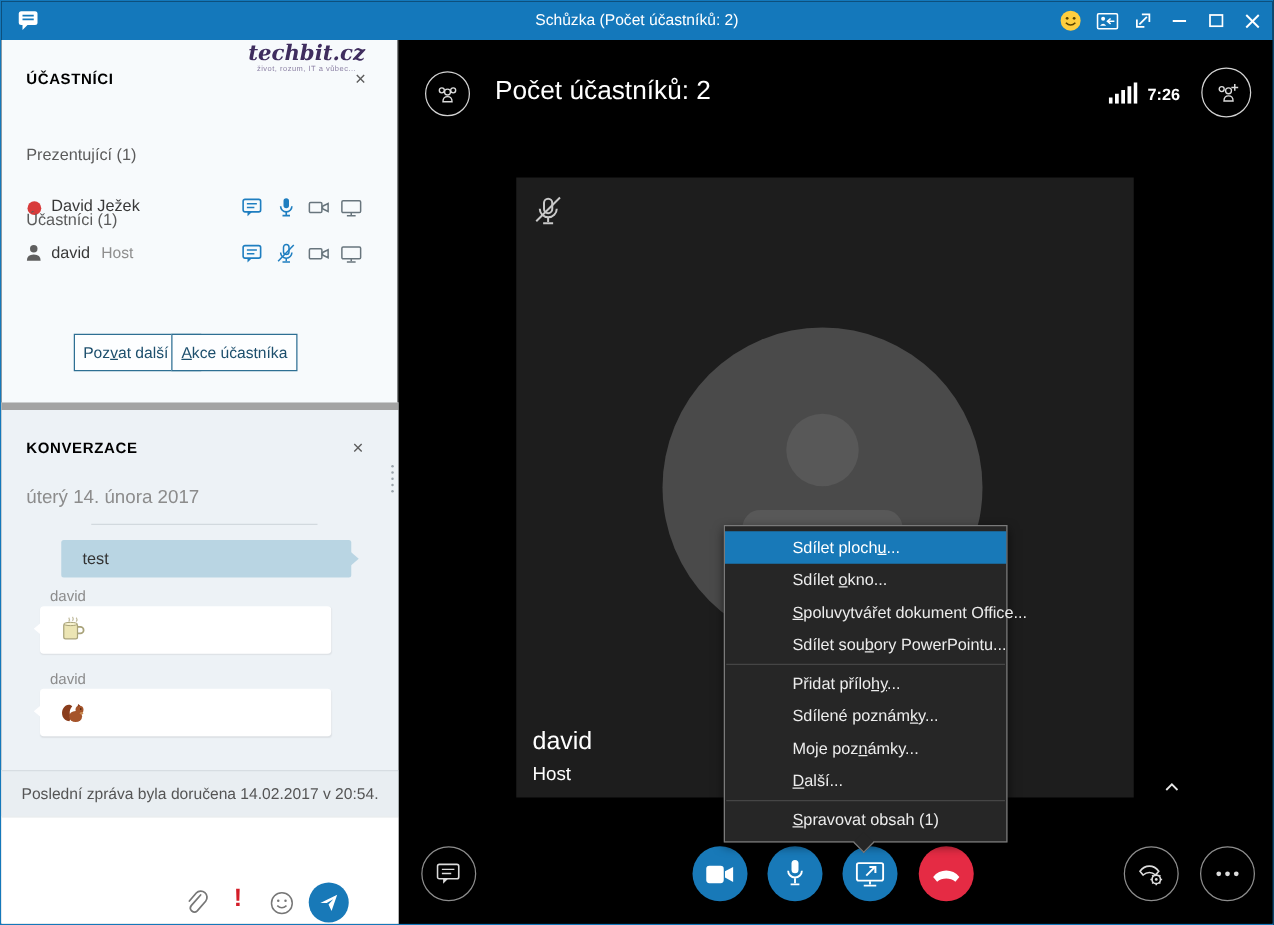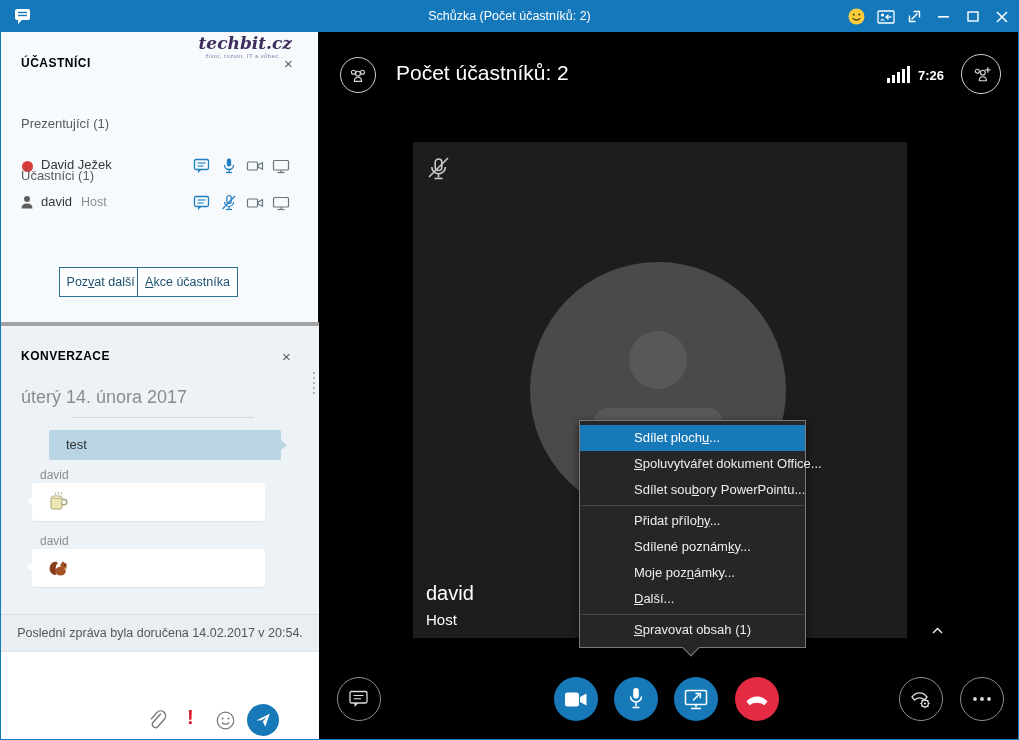--- a/index.html
+++ b/index.html
@@ -35,22 +35,22 @@
   .row-icon { position:absolute; top:4px; width:18px; height:18px; }
   .ic-chat { left:192px; } .ic-mic { left:219px; } .ic-cam { left:245px; } .ic-mon { left:271px; }
   .btn { position:absolute; top:235px; height:30px; background:#fdfeff;
          border:1px solid #2e6f93; color:#1d4f6d; font-size:12.5px; text-align:center;
          line-height:28px; cursor:default; }
   .btn-invite { left:16px; width:102px;margin-left:42px; }
   .btn-actions { left:136px; width:101px; }
   .acc { text-decoration:underline; }
 
   .conv-section { position:absolute; top:290px; left:0; width:318px; bottom:0;
-                  background:#edf2f6; border-top:4px solid #a3a3a3; }
-  .conv-date { position:absolute; top:61px; left:20px; font-size:18px; color:#8c8c8c; }
+                  background:#edf2f6; border-top:6px solid #a3a3a3; }
+  .conv-date { position:absolute; top:61px; left:20px; font-size:15px; color:#8c8c8c; }
   .conv-divider { position:absolute; top:91px; left:72px; width:181px; border-top:1px solid #d2d9de; }
   .bubble-sent { position:absolute; top:104px; left:48px; width:232px; height:30px;
                  background:#b9d5e3; border-radius:2px; font-size:13px; color:#333;
                  line-height:30px; padding-left:17px; }
   .bubble-sent:after { content:""; position:absolute; right:-6px; top:9px; width:0; height:0;
                  border-top:6px solid transparent; border-bottom:6px solid transparent;
                  border-left:7px solid #b9d5e3; }
   .msg-label { position:absolute; left:39px; font-size:12px; color:#8c8c8c; }
   .bubble-recv { position:absolute; left:31px; width:233px; height:38px; background:#fff;
                  border-radius:3px; box-shadow:0 1px 1px rgba(0,0,0,.07); }
@@ -386,20 +386,21 @@
     </div>
 
     <span class="chevron-up">
       <svg width="11" height="7" viewBox="0 0 11 7">
           <path d="M1,6 L5.5,1.5 L10,6" fill="none" stroke="#e6e6e6" stroke-width="1.5"></path>
         </svg>
     </span>
 
     <div class="ctx-menu">
       <div class="ctx-item highlighted"><span>Sdílet ploch</span><span class="acc">u</span><span>...</span></div>
+      <div class="ctx-item"><span>Sdílet </span><span class="acc">o</span><span>kno...</span></div>
       <div class="ctx-item"><span></span><span class="acc">S</span><span>poluvytvářet dokument Office...</span></div>
       <div class="ctx-item"><span>Sdílet sou</span><span class="acc">b</span><span>ory PowerPointu...</span></div>
       <div class="ctx-sep"></div>
       <div class="ctx-item"><span>Přidat přílo</span><span class="acc">hy</span><span>...</span></div>
       <div class="ctx-item"><span>Sdílené poznám</span><span class="acc">k</span><span>y...</span></div>
       <div class="ctx-item"><span>Moje poz</span><span class="acc">n</span><span>ámky...</span></div>
       <div class="ctx-item"><span></span><span class="acc">D</span><span>alší...</span></div>
       <div class="ctx-sep"></div>
       <div class="ctx-item"><span></span><span class="acc">S</span><span>pravovat obsah (1)</span></div>
       <div class="ctx-tail"></div>

